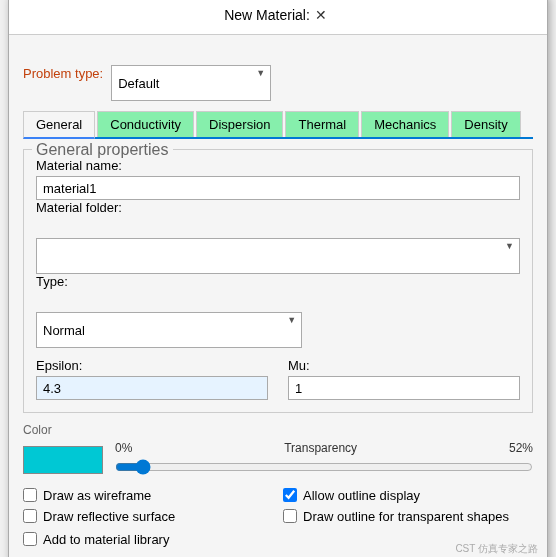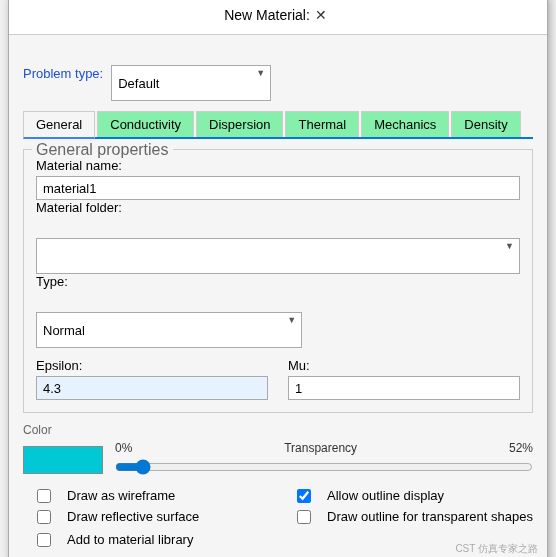--- a/index.html
+++ b/index.html
@@ -48,21 +48,21 @@
       padding: 10px 14px 14px;
     }
     .problem-type-row {
       display: flex;
       align-items: center;
       margin-bottom: 10px;
       gap: 8px;
     }
     .label-inline {
       font-size: 13px;
-      color: #1d4ed8;
+      color: #c2410c;
       white-space: nowrap;
     }
     .select-control {
       height: 36px;
       border: 1px solid #aaa;
       background: #fff;
       padding: 0 20px 0 6px;
       font-size: 13px;
       appearance: none;
       -webkit-appearance: none;
@@ -190,24 +190,23 @@
     }
     
     .checkbox-section {
       display: grid;
       grid-template-columns: 1fr 1fr;
       gap: 6px 10px;
       margin-top: 8px;
     }
     .checkbox-row {
       display: flex;
-      align-items: flex-end;
-      gap: 16px;
-      font-size: 13px;
-      margin-left: 14px;
+      align-items: flex-start;
+      gap: 6px;
+      font-size: 13px;
     }
     .checkbox-row input[type=checkbox] {
       width: 14px;
       height: 14px;
       cursor: pointer;
     }
     .bottom-row {
       display: flex;
       align-items: center;
       margin-top: 8px;

